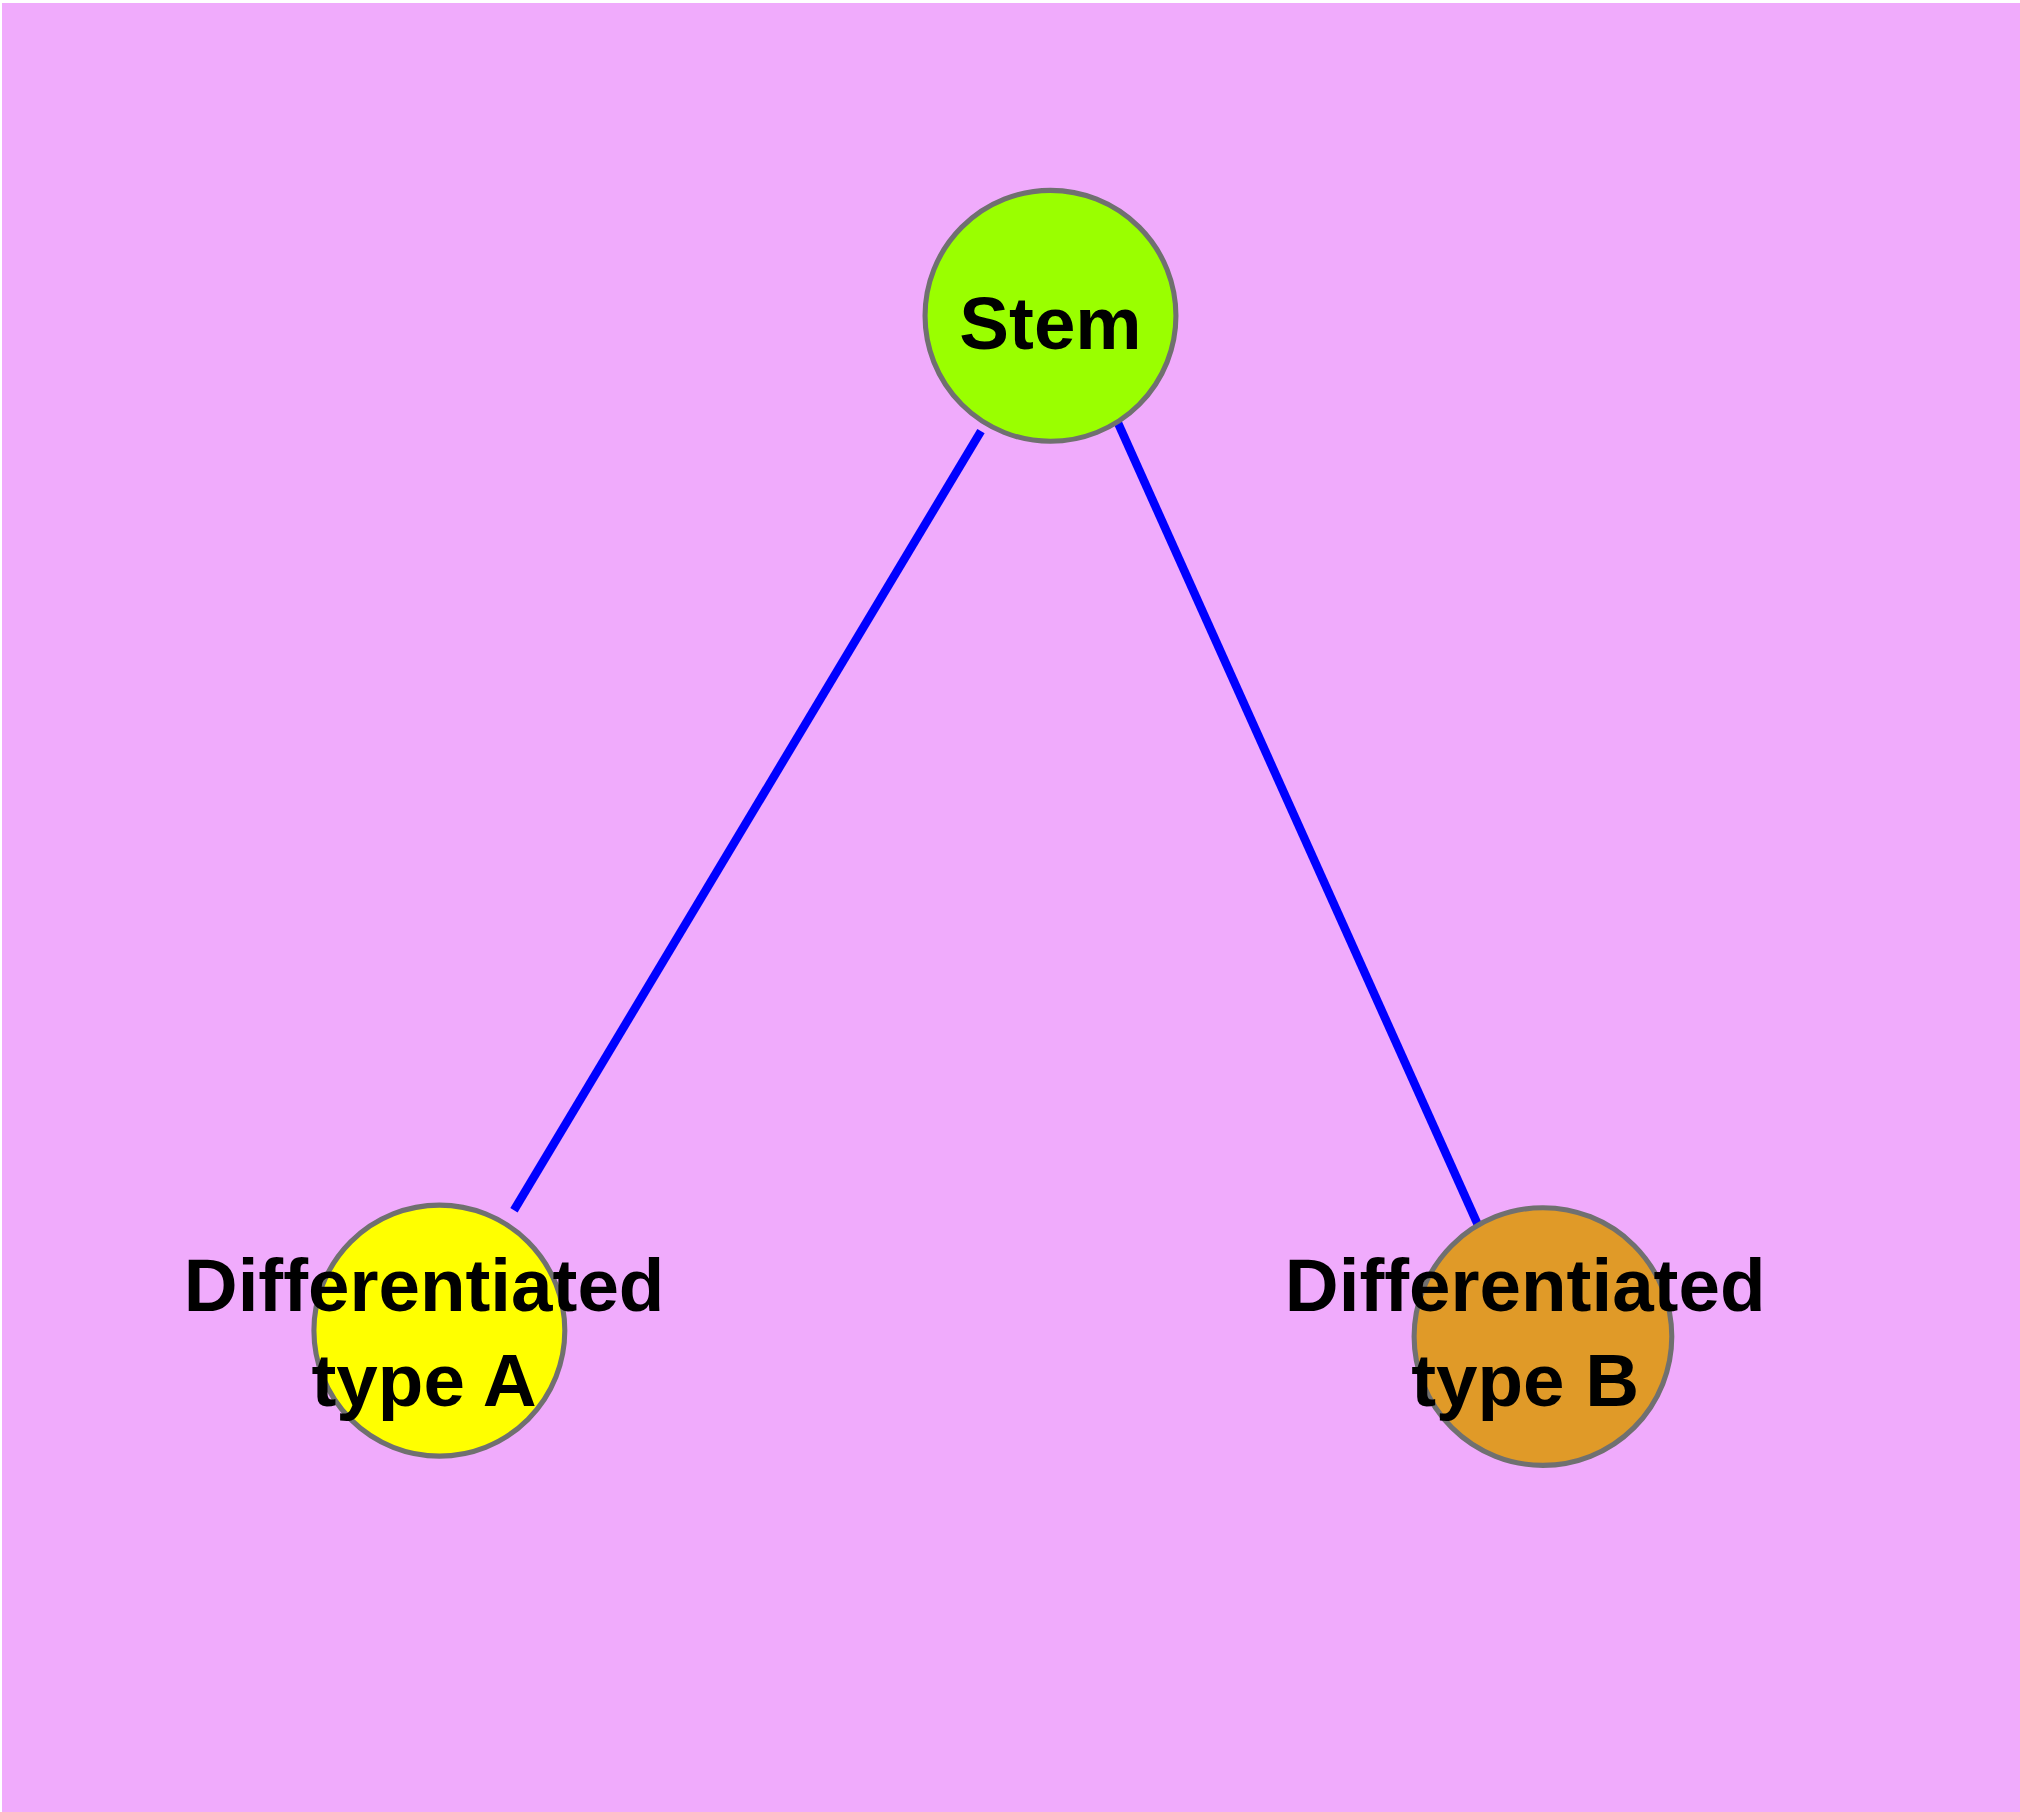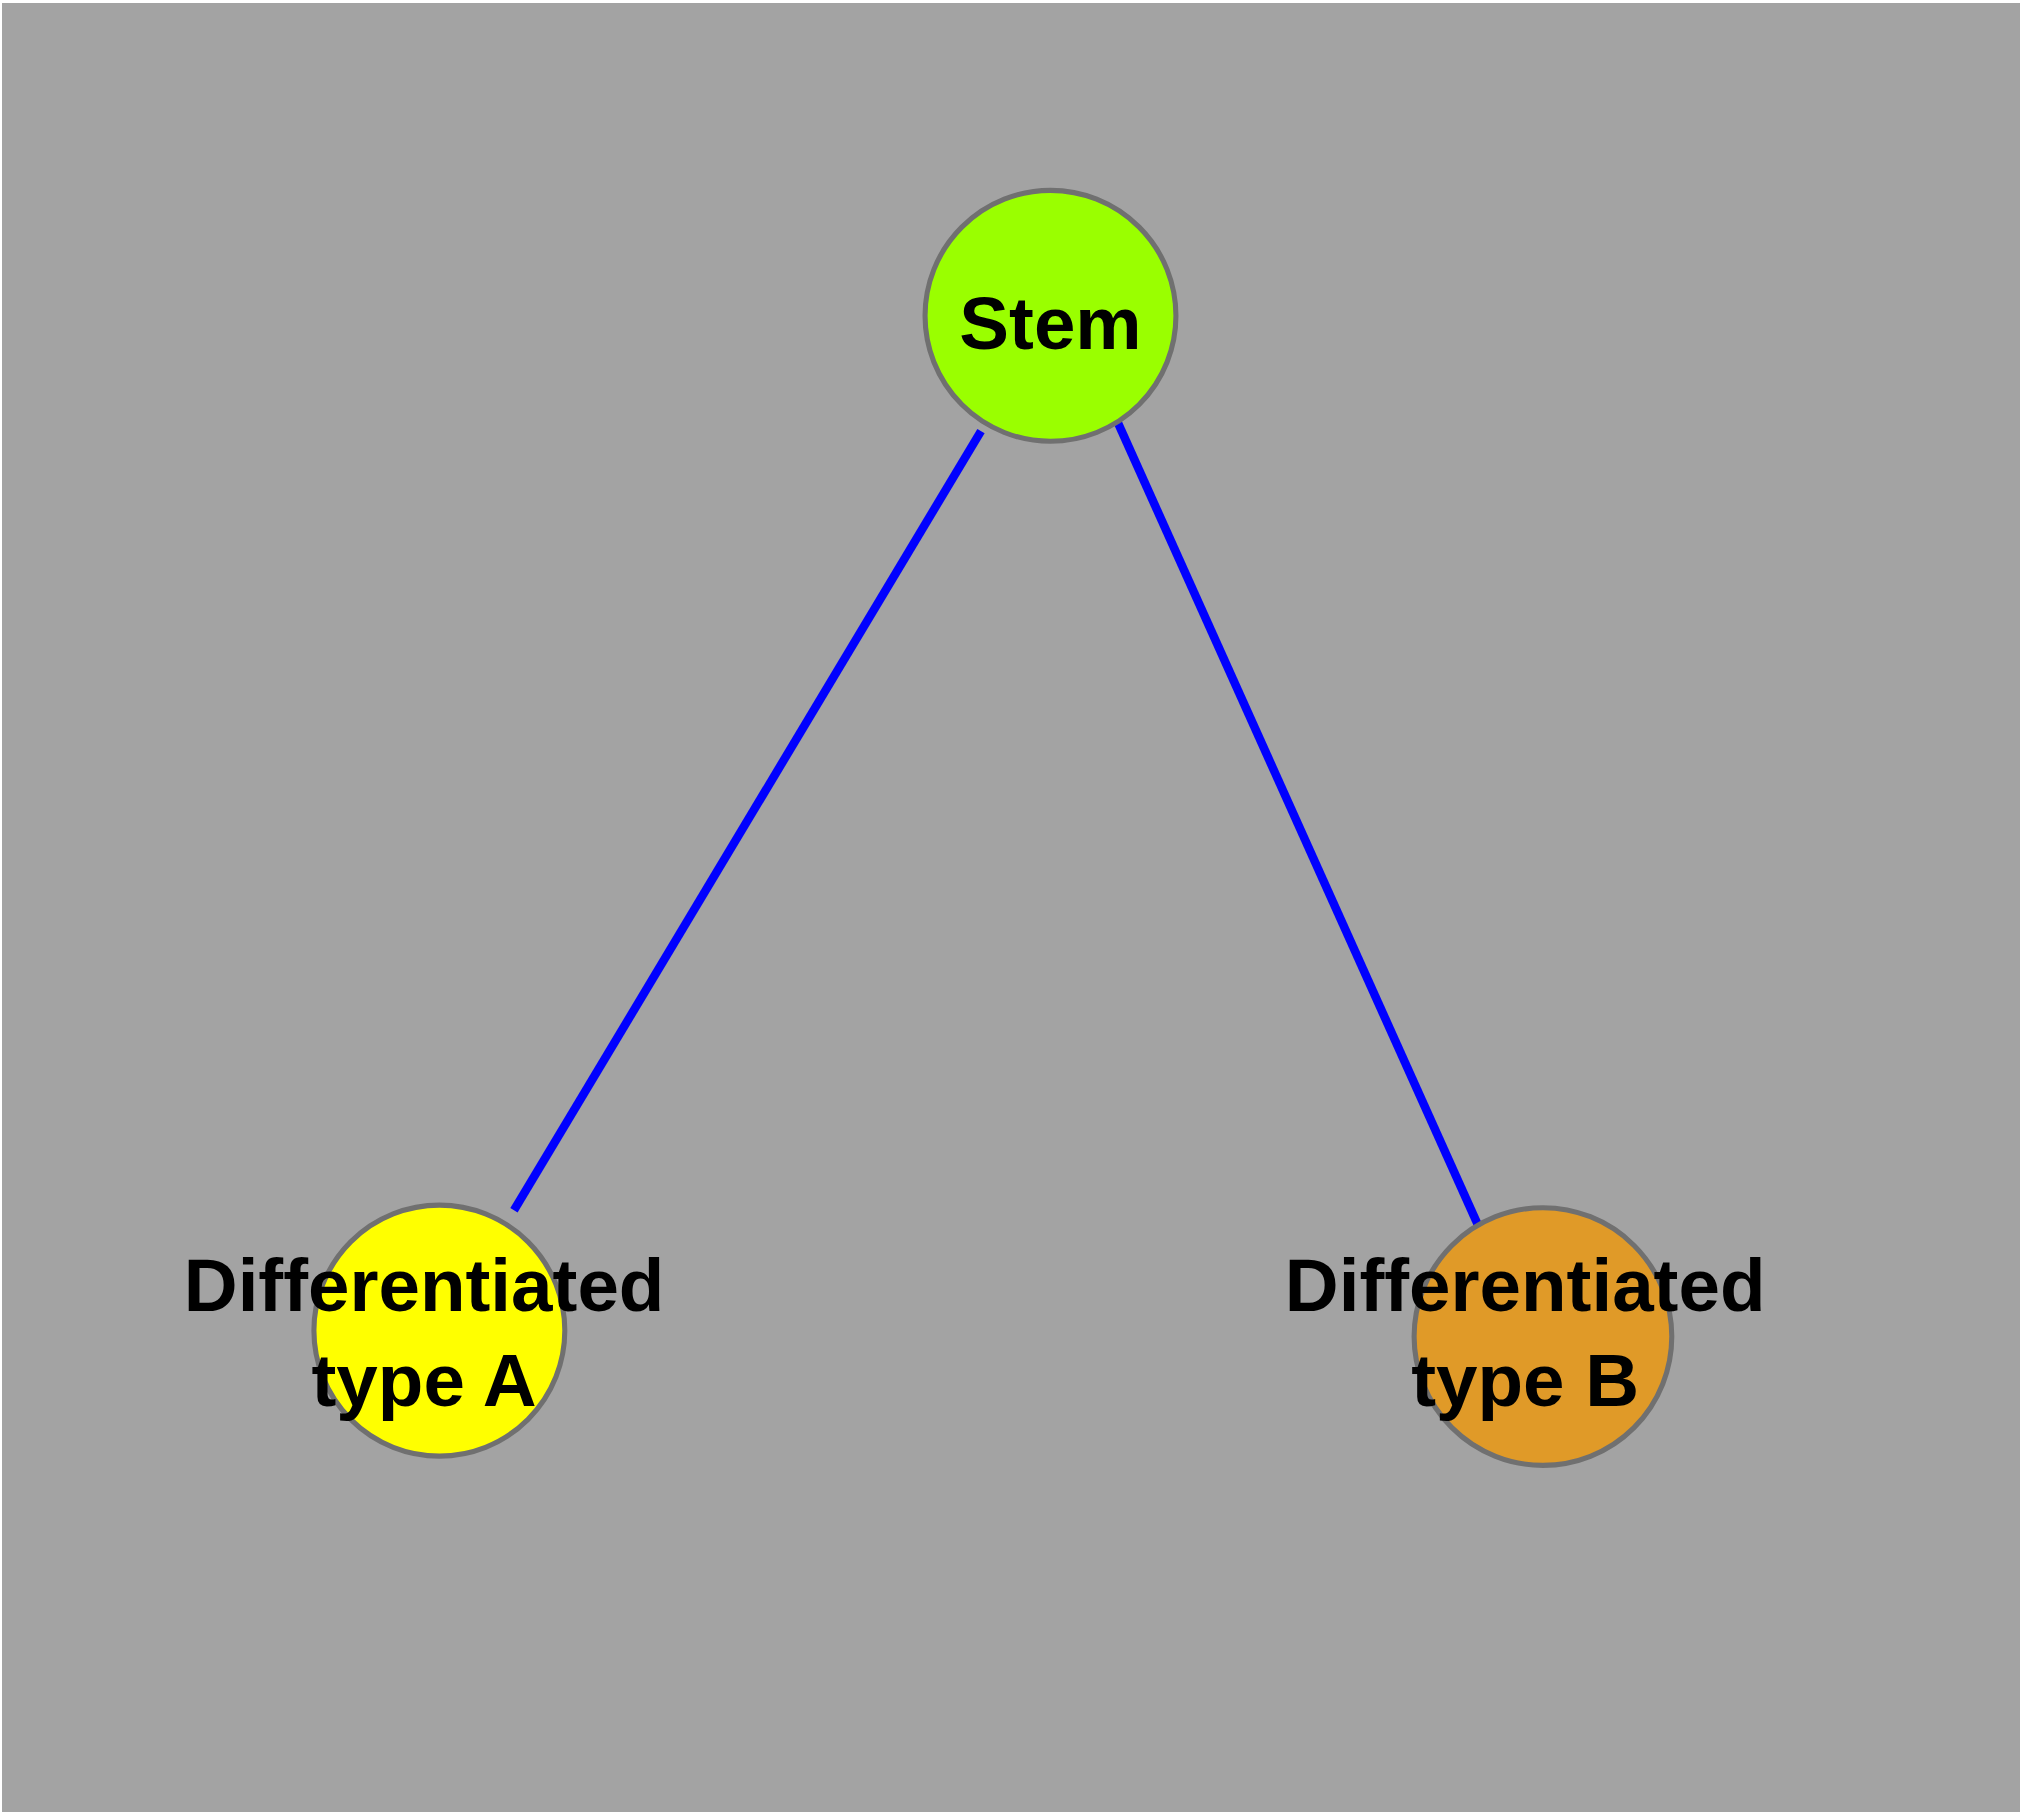--- a/index.html
+++ b/index.html
@@ -15,21 +15,21 @@
     background: #ffffff;
     overflow: hidden;
     font-family: "Liberation Sans", "DejaVu Sans", sans-serif;
   }
   #plot-area {
     position: absolute;
     left: 1.7px;
     top: 2.5px;
     width: 2019px;
     height: 1810px;
-    background: #a3a3a3;
+    background: #f0abfc;
   }
   #graph-svg {
     position: absolute;
     left: 0;
     top: 0;
     width: 100%;
     height: 100%;
     display: block;
   }
   .edge-line {

